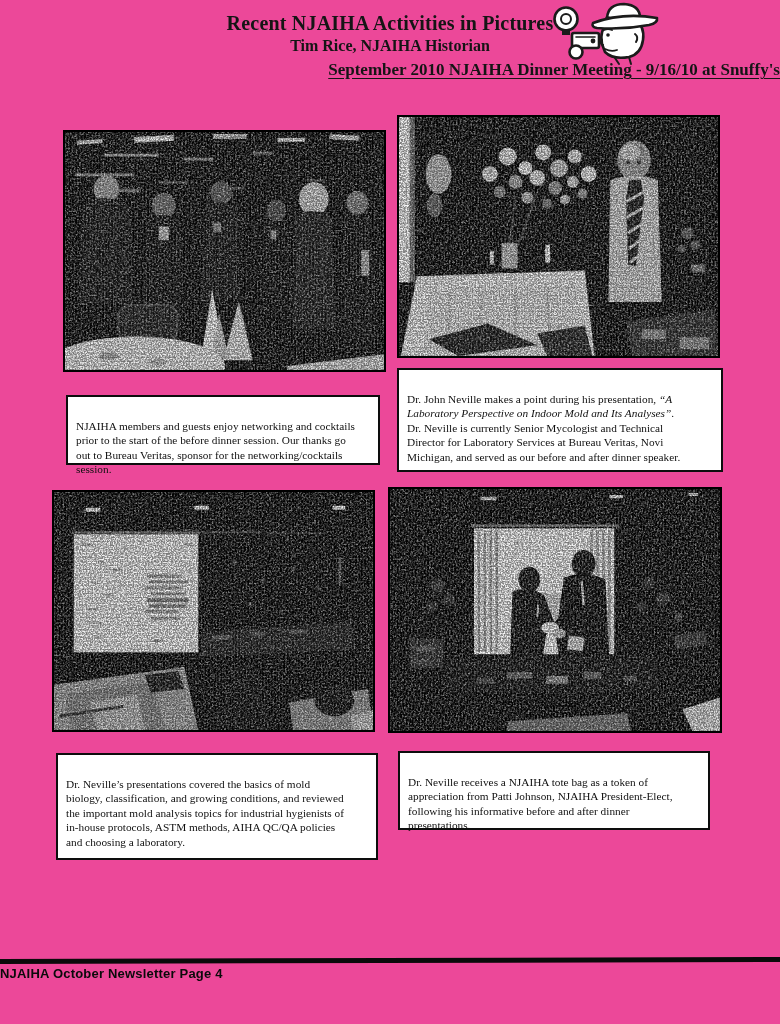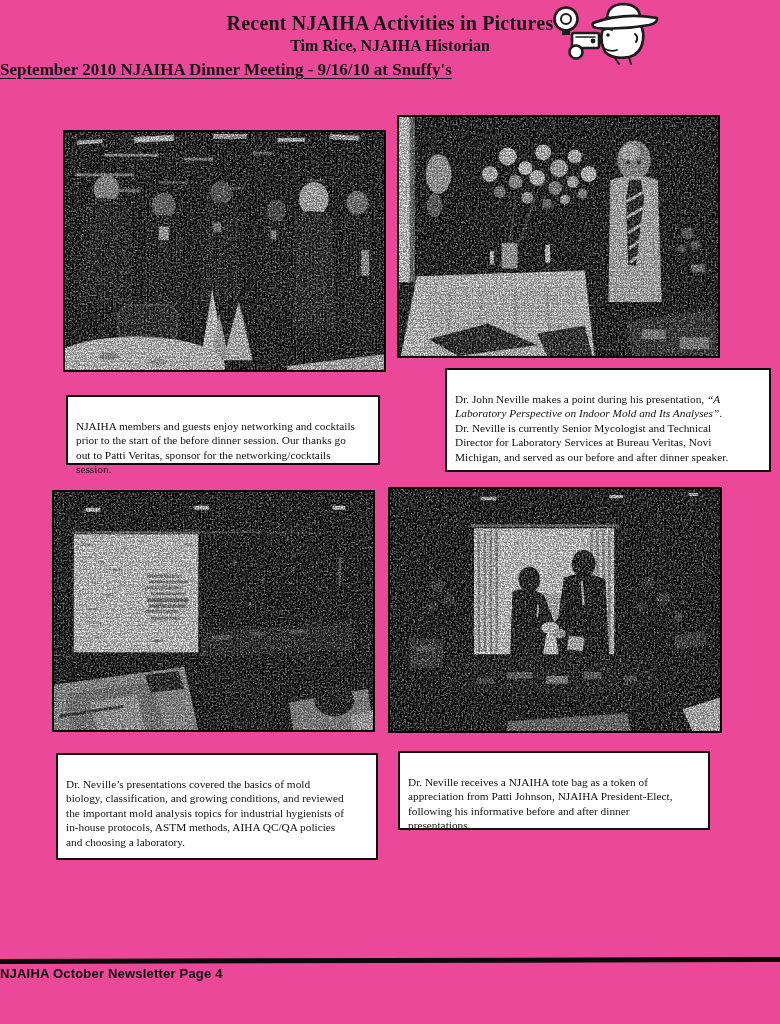--- a/index.html
+++ b/index.html
@@ -12,21 +12,21 @@
   
   .hdr-title {
     position:absolute; left:0; top:12px; width:780px; text-align:center;
     font-size:20px; font-weight:bold; letter-spacing:.2px;
   }
   .hdr-byline {
     position:absolute; left:0; top:37px; width:780px; text-align:center;
     font-size:16px; font-weight:bold;
   }
   .hdr-section {
-    position:absolute; left:0; top:60px; width:780px; text-align:left;
+    position:absolute; left:0; top:60px; width:780px; text-align:right;
     font-size:17px; font-weight:bold; text-decoration:underline;
     text-underline-offset:3px;
   }
   .cartoon { position:absolute; left:545px; top:2px; width:116px; height:64px; }
   
   .photo {
     position:absolute; border:2px solid #000; background:#070707; overflow:hidden;
   }
   .photo svg { position:absolute; inset:0; width:100%; height:100%; display:block; }
   .halftone {
@@ -40,21 +40,21 @@
   .photo3 { left:52px;  top:490px; width:323px; height:242px; }
   .photo4 { left:388px; top:487px; width:334px; height:246px; }
   
   .caption {
     position:absolute; border:2px solid #0d0d0d; background:#fff;
     padding:7px 8px; font-size:11.3px; line-height:14.6px;
     white-space:pre-line; color:#101010;
   }
   .caption em { font-style:italic; }
   .cap1 { left:66px;  top:395px; width:314px; height:70px; }
-  .cap2 { left:397px; top:368px; width:326px; height:104px;margin-left:48px; }
+  .cap2 { left:397px; top:368px; width:326px; height:104px; }
   .cap3 { left:56px;  top:753px; width:322px; height:107px; }
   .cap4 { left:398px; top:751px; width:312px; height:79px; }
   
   .footer-rule {
     position:absolute; left:0; top:958px; width:780px; height:5px; background:#0a0a0a;
     transform:skewY(-0.15deg);
   }
   .footer-text {
     position:absolute; left:0; top:966px; width:780px; text-align:left;
     font-family:"Liberation Sans", sans-serif; font-weight:bold; font-size:13px;
@@ -269,21 +269,21 @@
 
       <rect width="323" height="243" filter="url(#n2w)" opacity="0.5"></rect>
       <rect width="323" height="243" filter="url(#n2b)" opacity="0.45"></rect>
     </svg>
     <div class="halftone"></div>
   </figure>
 
   <div class="caption cap1">
     <span>NJAIHA members and guests enjoy networking and cocktails
 prior to the start of the before dinner session.  Our thanks go
-out to Patti Veritas, sponsor for the networking/cocktails
+out to Bureau Veritas, sponsor for the networking/cocktails
 session.</span>
   </div>
 
   <div class="caption cap2">
     <span>Dr. John Neville makes a point during his presentation, </span><em>“A
 Laboratory Perspective on Indoor Mold and Its Analyses”</em><span>.
 Dr. Neville is currently Senior Mycologist and Technical
 Director for Laboratory Services at Bureau Veritas, Novi
 Michigan, and served as our before and after dinner speaker.</span>
   </div>

